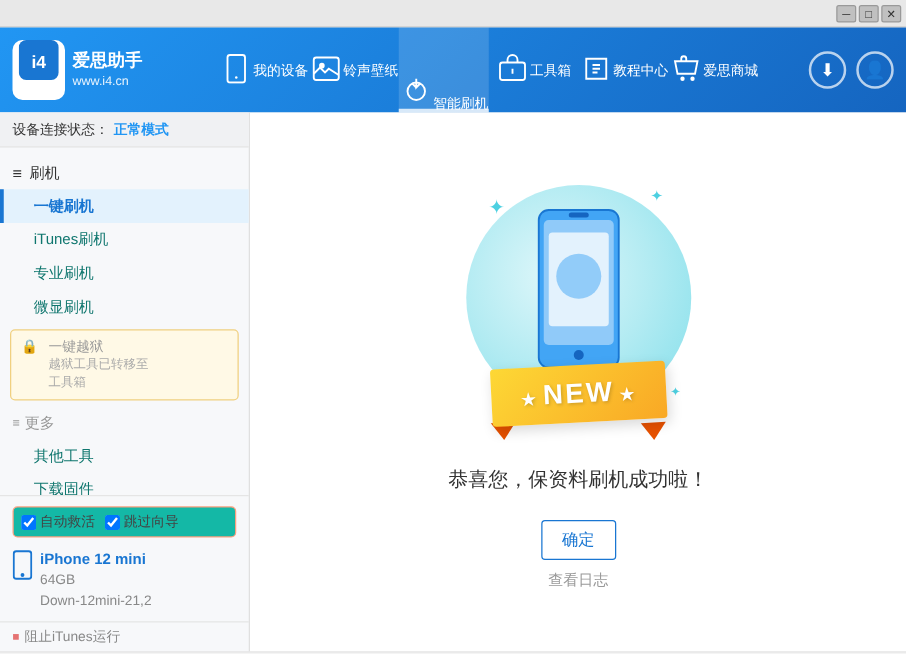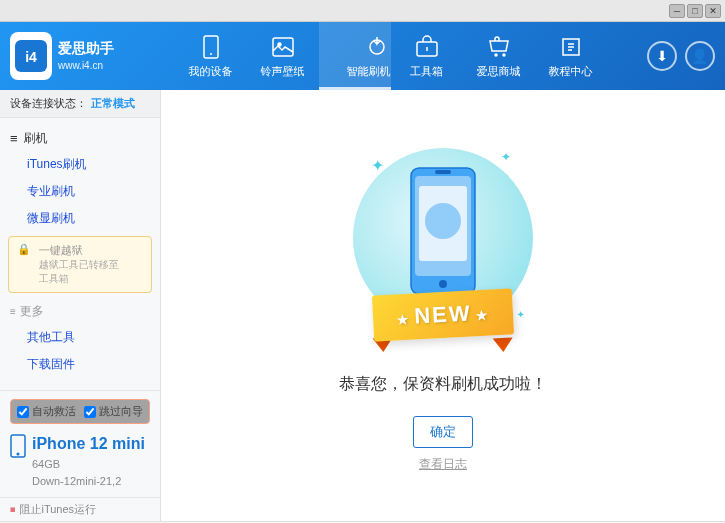--- a/index.html
+++ b/index.html
@@ -36,40 +36,40 @@
     }
     .logo {
       display: flex; align-items: center;
       margin-right: 20px;
       flex-shrink: 0;
     }
     .logo-icon {
       width: 42px; height: 48px;
       background: #fff;
       border-radius: 8px;
-      display: flex; align-items: center; justify-content: center;
+      display: flex; justify-content: center;
       color: #1976d2; font-size: 18px; font-weight: bold;
       margin-right: 6px;
     }
     .logo-text {
       color: #fff;
       font-size: 11px;
       line-height: 1.4;
     }
     .logo-text .brand { font-size: 14px; font-weight: bold; }
     .logo-text .url { font-size: 10px; opacity: 0.9; }
 
     .nav-items {
       display: flex;
       flex: 1;
       justify-content: center;
       gap: 0;
     }
     .nav-item {
-      display: flex; flex-direction: column;
+      display: flex; flex-direction: row;
       align-items: center; justify-content: center;
       width: 72px; height: 68px;
       color: rgba(255,255,255,0.9);
       cursor: pointer;
       transition: background 0.2s;
       font-size: 11px;
     }
     .nav-item:hover, .nav-item.active {
       background: rgba(255,255,255,0.15);
     }
@@ -93,21 +93,21 @@
     }
 
     
     .main {
       display: flex;
       height: 431px; 
     }
 
     
     .sidebar {
-      width: 161px;
+      width: 200px;
       background: #f7f8fa;
       border-right: 1px solid #e0e0e0;
       flex-shrink: 0;
       display: flex;
       flex-direction: column;
     }
     .status-bar {
       height: 28px;
       display: flex; align-items: center;
       padding: 0 10px;
@@ -134,21 +134,21 @@
       color: #333;
       cursor: pointer;
     }
     .sidebar-section-header .section-icon {
       margin-right: 6px;
       font-size: 13px;
     }
     .sidebar-item {
       padding: 5px 10px 5px 24px;
       font-size: 12px;
-      color: #1d4ed8;
+      color: #0f766e;
       cursor: pointer;
       border-left: 3px solid transparent;
     }
     .sidebar-item.active {
       background: #e3f2fd;
       color: #1976d2;
       border-left: 3px solid #1976d2;
       font-weight: bold;
     }
     .sidebar-notice {
@@ -177,37 +177,37 @@
       border-top: 1px solid #e5e5e5;
       padding: 8px 10px;
     }
     .device-checkboxes {
       display: flex; align-items: center;
       gap: 8px;
       margin-bottom: 8px;
       padding: 4px 6px;
       border: 1px solid #f8a080;
       border-radius: 4px;
-      background: #a3a3a3;
+      background: #14b8a6;
     }
     .checkbox-item {
       display: flex; align-items: center;
       gap: 3px;
       font-size: 11px;
       color: #444;
     }
     .checkbox-item input[type=checkbox] { width: 12px; height: 12px; }
     .device-info {
       display: flex; align-items: flex-start; gap: 6px;
     }
     .device-icon {
       font-size: 18px; color: #2196f3; margin-top: 2px;
     }
     .device-details { font-size: 11px; line-height: 1.5; }
-    .device-name { color: #1976d2; font-weight: bold; font-size: 16px; }
+    .device-name { color: #1976d2; font-weight: bold; font-size: 12px; }
     .device-storage, .device-os { color: #888; }
 
     .sidebar-footer {
       padding: 4px 10px;
       display: flex; align-items: center;
       font-size: 11px; color: #888;
       border-top: 1px solid #e5e5e5;
     }
     .sidebar-footer .stop-icon { margin-right: 4px; color: #e57373; }
 
@@ -245,21 +245,20 @@
       border-radius: 3px;
       cursor: pointer;
       font-size: 13px;
     }
 
     .secondary-link {
       margin-top: 8px;
       color: #999;
       font-size: 12px;
       cursor: pointer;
-      text-decoration: underline;
     }
 
     
     .footer-bar {
       height: 28px;
       background: #f5f5f5;
       border-top: 1px solid #e0e0e0;
       display: flex; align-items: center;
       justify-content: flex-end;
       padding: 0 16px;
@@ -333,36 +332,36 @@
             <rect x="2" y="7" width="20" height="14" rx="2"></rect>
             <path d="M8 7V5a4 4 0 018 0v2"></path>
             <line x1="12" y1="12" x2="12" y2="16"></line>
           </svg>
       </div>
       <span class="nav-label">工具箱</span>
     </div>
     <div class="nav-item">
       <div class="nav-icon">
         <svg width="24" height="24" viewBox="0 0 24 24" fill="none" stroke="white" stroke-width="1.5">
+            <path d="M4 4h16v16H4z"></path>
+            <path d="M9 9h6M9 12h6M9 15h4"></path>
+          </svg>
+      </div>
+      <span class="nav-label">教程中心</span>
+    </div>
+    <div class="nav-item">
+      <div class="nav-icon">
+        <svg width="24" height="24" viewBox="0 0 24 24" fill="none" stroke="white" stroke-width="1.5">
             <path d="M3 6h18l-2 10H5L3 6z"></path>
             <path d="M8 6V4a2 2 0 014 0v2"></path>
             <circle cx="9" cy="20" r="1" fill="white"></circle>
             <circle cx="17" cy="20" r="1" fill="white"></circle>
           </svg>
       </div>
       <span class="nav-label">爱思商城</span>
-    </div>
-    <div class="nav-item">
-      <div class="nav-icon">
-        <svg width="24" height="24" viewBox="0 0 24 24" fill="none" stroke="white" stroke-width="1.5">
-            <path d="M4 4h16v16H4z"></path>
-            <path d="M9 9h6M9 12h6M9 15h4"></path>
-          </svg>
-      </div>
-      <span class="nav-label">教程中心</span>
     </div>
   </div>
 
   <div class="header-actions">
     <div class="header-action-btn">⬇</div>
     <div class="header-action-btn">👤</div>
   </div>
 </div>
 
 <div class="main">
@@ -371,20 +370,23 @@
     <div class="status-bar">
       <span class="status-label">设备连接状态：</span>
       <span class="status-value">正常模式</span>
     </div>
     <div class="sidebar-content">
 
       <div class="sidebar-section">
         <div class="sidebar-section-header">
           <span class="section-icon">≡</span>
           <span>刷机</span>
+        </div>
+        <div class="sidebar-item active">
+          <span>一键刷机</span>
         </div>
         <div class="sidebar-item">
           <span>iTunes刷机</span>
         </div>
         <div class="sidebar-item">
           <span>专业刷机</span>
         </div>
         <div class="sidebar-item">
           <span>微显刷机</span>
         </div>

